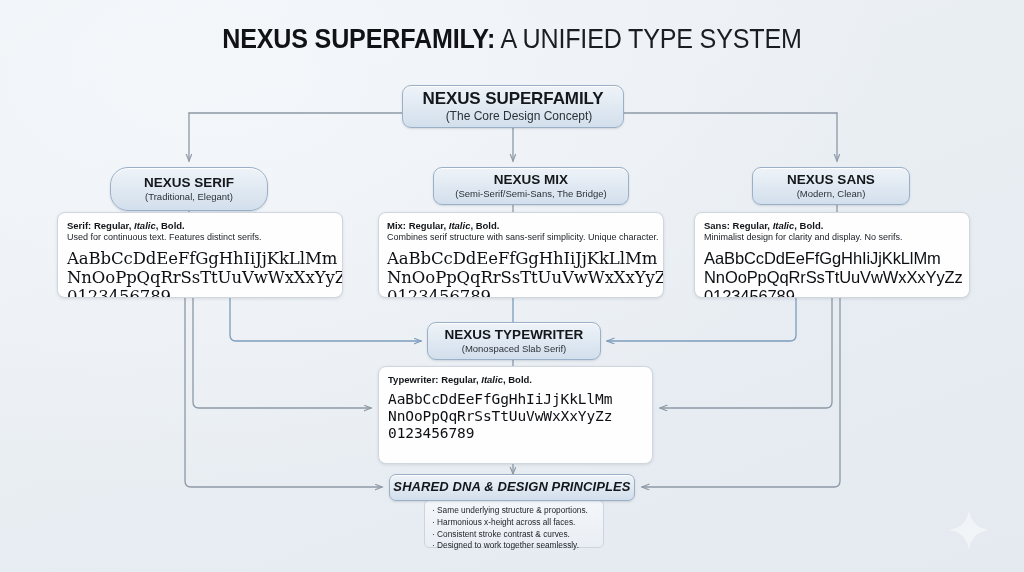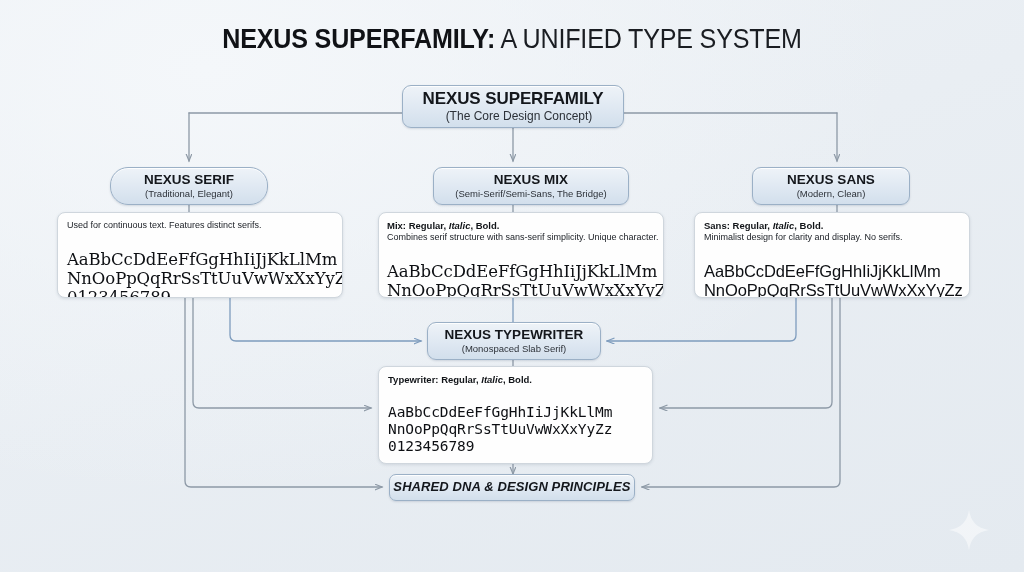--- a/index.html
+++ b/index.html
@@ -80,21 +80,21 @@
     color:#2c3138;
     line-height:1.18;
     white-space:nowrap;
     margin-top:1px;
   }
 
   #node-root      { left:402px; top:85px;  width:222px; height:43px; }
   #node-root .n-title { font-size:17px; letter-spacing:-0.1px; }
   #node-root .n-sub   { font-size:12px;margin-left:12px; }
 
-  #node-serif { left:110px; top:167px; width:158px; height:38px;border-radius:18px; }
+  #node-serif { left:110px; top:167px; width:158px; height:44px;border-radius:18px; }
   #node-mix   { left:433px; top:167px; width:196px; height:38px; }
   #node-sans  { left:752px; top:167px; width:158px; height:38px; }
   #node-type  { left:427px; top:322px; width:174px; height:38px; }
 
   #node-serif .n-title, #node-mix .n-title,
   #node-sans .n-title,  #node-type .n-title { font-size:13.5px; }
   #node-serif .n-sub, #node-mix .n-sub,
   #node-sans .n-sub,  #node-type .n-sub { font-size:9.5px; }
 
   #node-shared {
@@ -126,21 +126,21 @@
   .spec .s-head em { font-style:italic; }
   .spec .s-desc {
     font-size:9px;
     font-weight:normal;
     color:#20242a;
     line-height:1.3;
     margin-top:0px;
     white-space:nowrap;
   }
   .spec .s-glyphs {
-    margin-top:18px;
+    margin-top:5px;
     color:#0d0f13;
     line-height:1.16;
     white-space:nowrap;
   }
   .spec .s-glyphs div { letter-spacing:-0.1px; }
 
   #spec-serif { left:57px;  top:212px; width:286px; height:86px; }
   #spec-mix   { left:378px; top:212px; width:286px; height:86px;padding-left:8px; }
   #spec-sans  { left:694px; top:212px; width:276px; height:86px; }
   #spec-type  { left:378px; top:366px; width:275px; height:98px; }
@@ -251,20 +251,21 @@
   <div class="node" id="node-type">
     <div class="n-title">NEXUS TYPEWRITER</div>
     <div class="n-sub">(Monospaced Slab Serif)</div>
   </div>
 
   <div class="node" id="node-shared">
     <div class="n-title">SHARED DNA &amp; DESIGN PRINCIPLES</div>
   </div>
 
   <div class="spec" id="spec-serif">
+    <div class="s-head"><span>Serif:</span><span> Regular, </span><em>Italic</em><span>, Bold.</span></div>
     <div class="s-desc">Used for continuous text. Features distinct serifs.</div>
     <div class="s-glyphs">
       <div>AaBbCcDdEeFfGgHhIiJjKkLlMm</div>
       <div>NnOoPpQqRrSsTtUuVwWxXxYyZz</div>
       <div>0123456789</div>
     </div>
   </div>
 
   <div class="spec" id="spec-mix">
     <div class="s-head"><span>Mix:</span><span> Regular, </span><em>Italic</em><span>, Bold.</span></div>
@@ -288,14 +289,22 @@
 
   <div class="spec" id="spec-type">
     <div class="s-head"><span>Typewriter:</span><span> Regular, </span><em>Italic</em><span>, Bold.</span></div>
     <div class="s-glyphs">
       <div>AaBbCcDdEeFfGgHhIiJjKkLlMm</div>
       <div>NnOoPpQqRrSsTtUuVwWxXxYyZz</div>
       <div>0123456789</div>
     </div>
   </div>
 
+  <div id="principles">
+    <ul>
+      <li>Same underlying structure &amp; proportions.</li>
+      <li>Harmonious x-height across all faces.</li>
+      <li>Consistent stroke contrast &amp; curves.</li>
+      <li>Designed to work together seamlessly.</li>
+    </ul>
+  </div>
 
 </div>
 
 </body></html>

